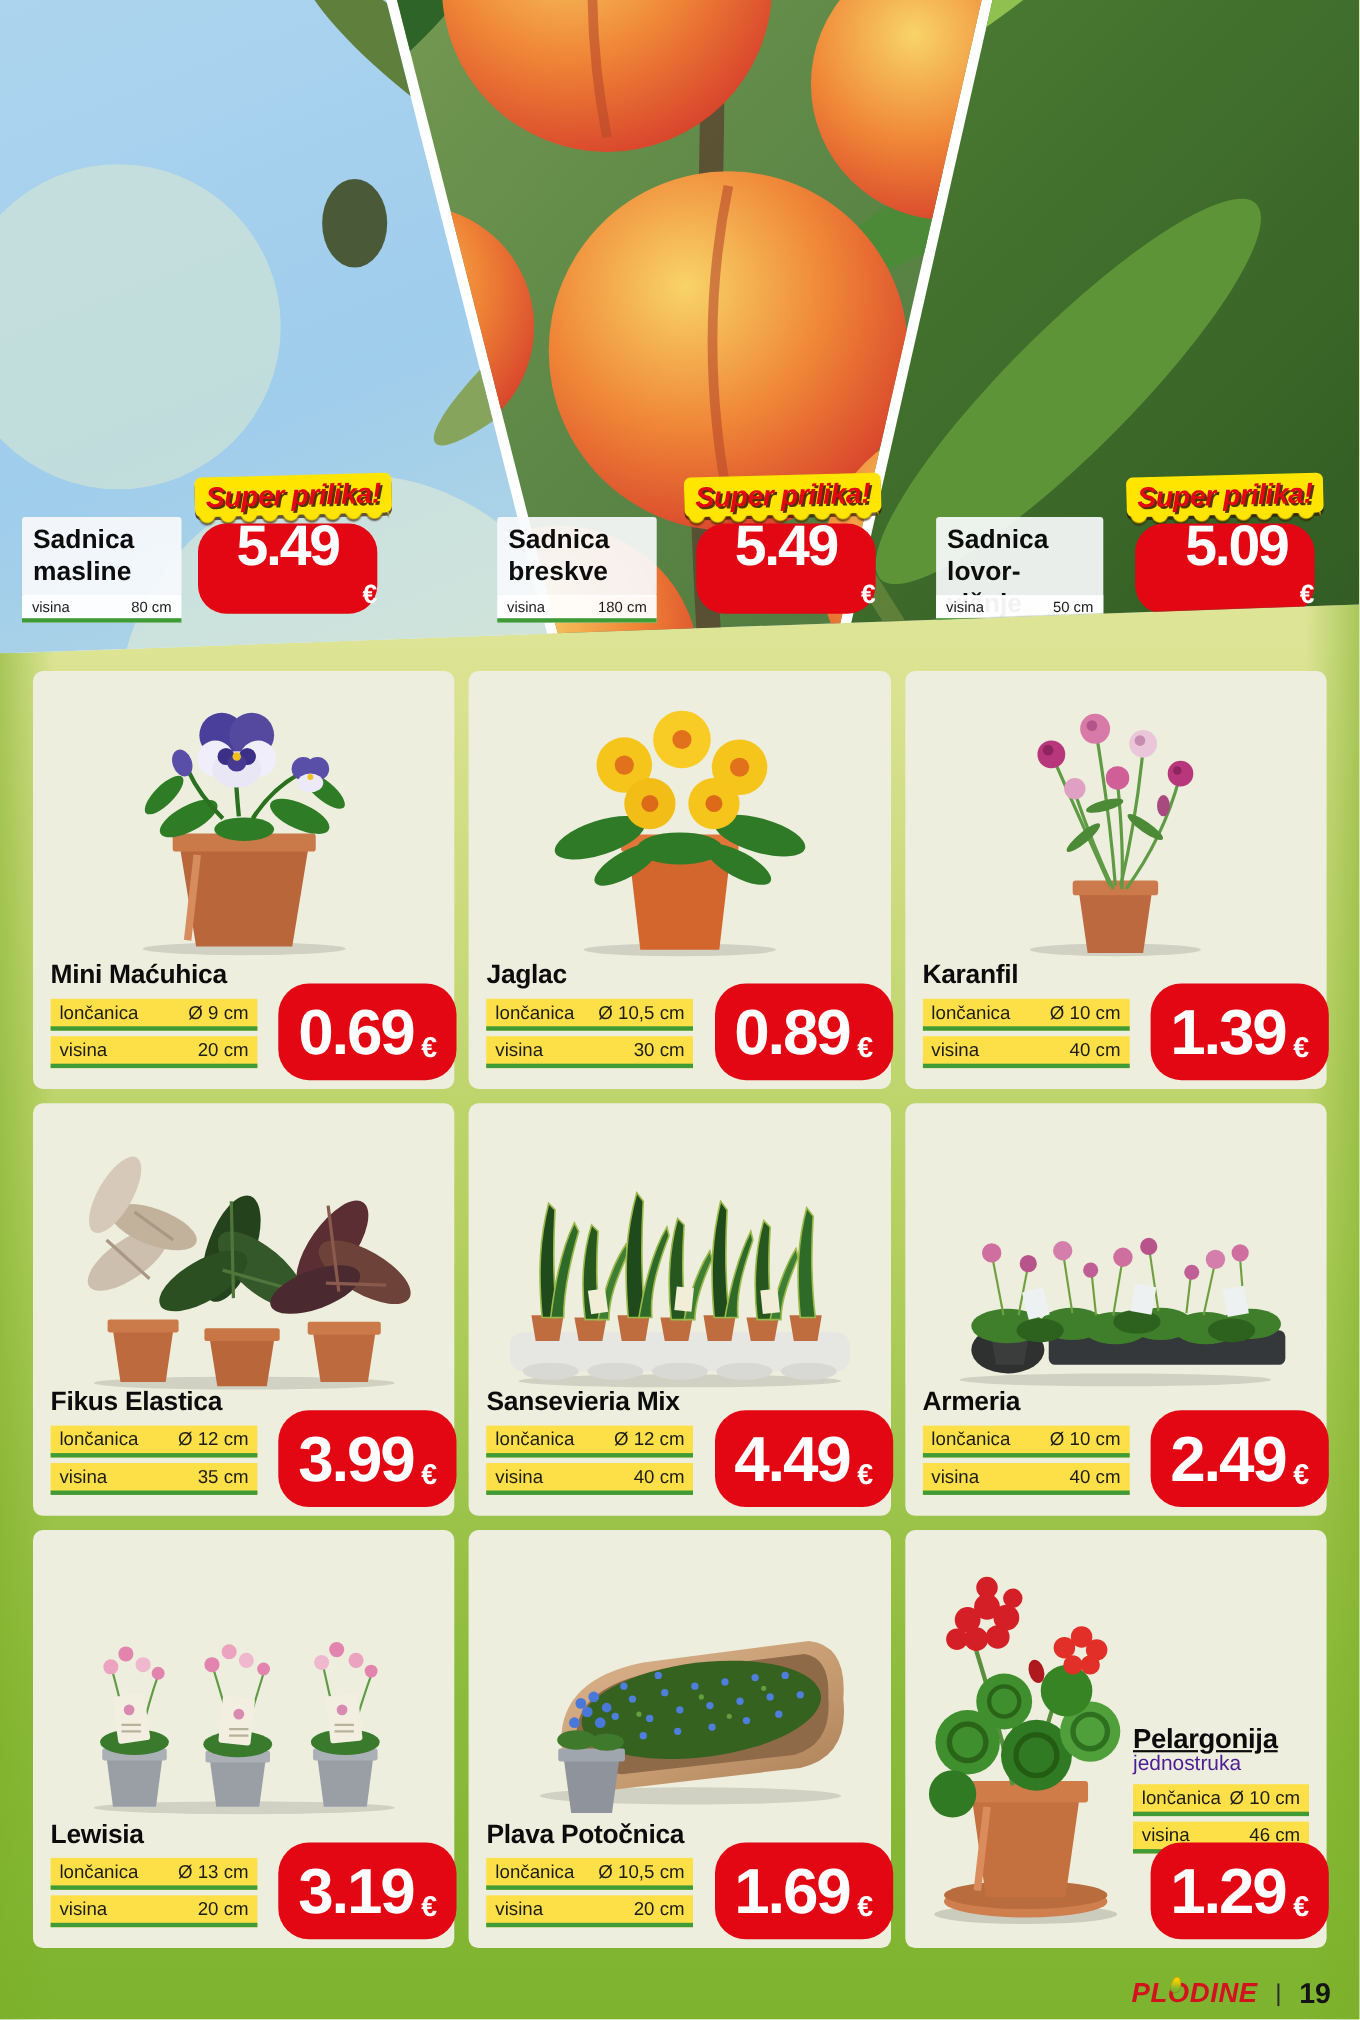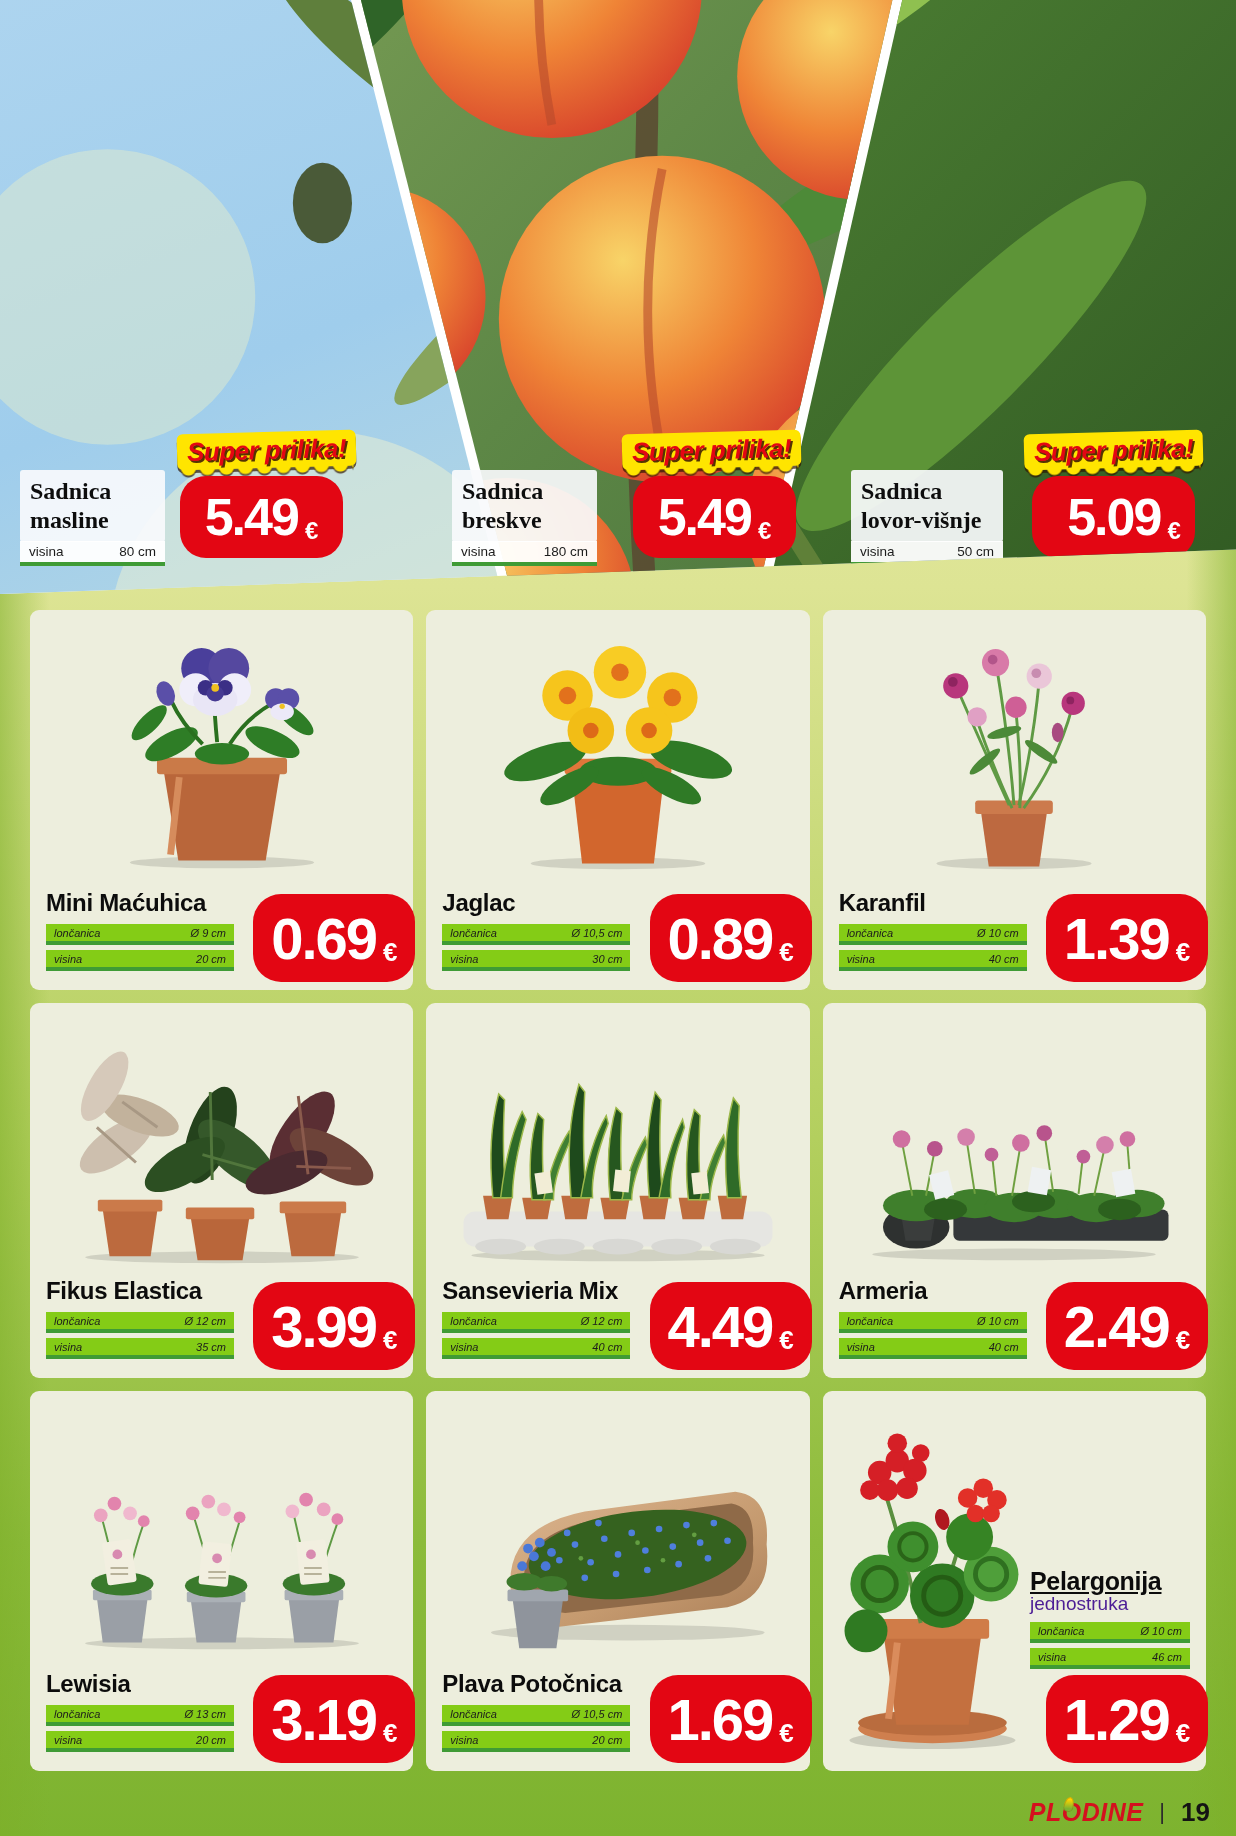--- a/index.html
+++ b/index.html
@@ -33,57 +33,57 @@
     content:""; position:absolute; left:3px; right:3px; bottom:-7px; height:8px;
     background:radial-gradient(circle at 8px -1px, #ffe500 7px, transparent 8px);
     background-size:19px 9px; background-repeat:repeat-x;
     filter:drop-shadow(0 2px 0 rgba(45,22,0,.7));
   }
   .sb1 { left:177px; } .sb2 { left:622px; } .sb3 { left:1024px; }
 
   .hero-name {
     position:absolute; top:470px; min-height:66px;
     background:rgba(248,250,252,.92); border-radius:3px;
-    padding:7px 10px; font-weight:bold; font-size:24px; line-height:1.2; color:#0d0d0d;font-family:Liberation Serif, serif;
+    padding:7px 10px; font-weight:bold; font-size:24px; line-height:1.2; color:#0d0d0d;
   }
   .hn1 { left:20px; width:145px; } .hn2 { left:452px; width:145px; } .hn3 { left:851px; width:152px; }
 
   .hero-spec {
     position:absolute; top:541px; height:25px;
     background:rgba(255,255,255,.95); border-bottom:4px solid #3f9b35;
     display:flex; justify-content:space-between; align-items:center;
     padding:0 9px; font-size:13.5px; color:#1c1c1c;
   }
   .hs1 { left:20px; width:145px; } .hs2 { left:452px; width:145px; } .hs3 { left:851px; width:152px; }
 
   .price-tag {
     position:absolute; background:#e30613; color:#fff; border-radius:26px;
     display:flex; align-items:center; justify-content:center;
   }
-  .hero .price-tag { top:476px; width:163px; height:82px; }
+  .hero .price-tag { top:476px; width:163px; height:82px;flex-direction:column; }
   .hp-1 { left:180px; } .hp-2 { left:633px; } .hp-3 { left:1032px;padding-left:21px; }
   .price-val { font-weight:bold; font-size:52px; letter-spacing:-2px; }
   .price-cur { font-weight:bold; font-size:24px; margin-left:7px; align-self:flex-end; padding-bottom:13px; }
 
   
   .grid {
     position:absolute; left:0; top:594px; width:1236px;
     display:grid; grid-template-columns:repeat(3,1fr); grid-template-rows:380px 375px 380px;
     gap:13px; padding:16px 30px 0;
   }
   .cell { position:relative; background:#edeedd; border-radius:9px; }
   .cell-photo { position:absolute; left:0; right:0; top:0; height:262px;
                 display:flex; align-items:flex-end; justify-content:center; overflow:hidden; border-radius:9px 9px 0 0; }
   .cell-info { position:absolute; left:16px; bottom:14px; width:205px; }
   .cell-title { font-size:24px; font-weight:bold; color:#0c0c0c; letter-spacing:-0.3px; margin-bottom:7px; }
   .cell-sub { font-size:19px; color:#4c1d95; margin:-3px 0 7px; }
   .spec-row {
-    background:#84cc16; border-bottom:4px solid #3f9b35;
+    background:#fde047; border-bottom:4px solid #3f9b35;
     display:flex; justify-content:space-between; align-items:center;
-    padding:3px 8px 2px; font-size:11px; color:#1c1c1c; margin-bottom:5px; width:188px;font-style:italic;
+    padding:3px 8px 2px; font-size:17px; color:#1c1c1c; margin-bottom:5px; width:188px;
   }
   .cell .price-tag { right:-2px; bottom:8px; width:162px; height:88px; border-radius:28px; }
   .cell .price-val { font-size:58px; }
   .cell .price-cur { font-size:26px; padding-bottom:14px; }
 
   
   .cell--side .cell-photo { left:0; right:auto; top:0; bottom:0; width:215px; height:100%;
                             align-items:center; border-radius:9px 0 0 9px; }
   .cell--side .cell-info { left:auto; right:16px; top:176px; bottom:auto; width:160px; }
   .cell--side .cell-title { font-size:25px; margin-bottom:0;text-decoration:underline; }

